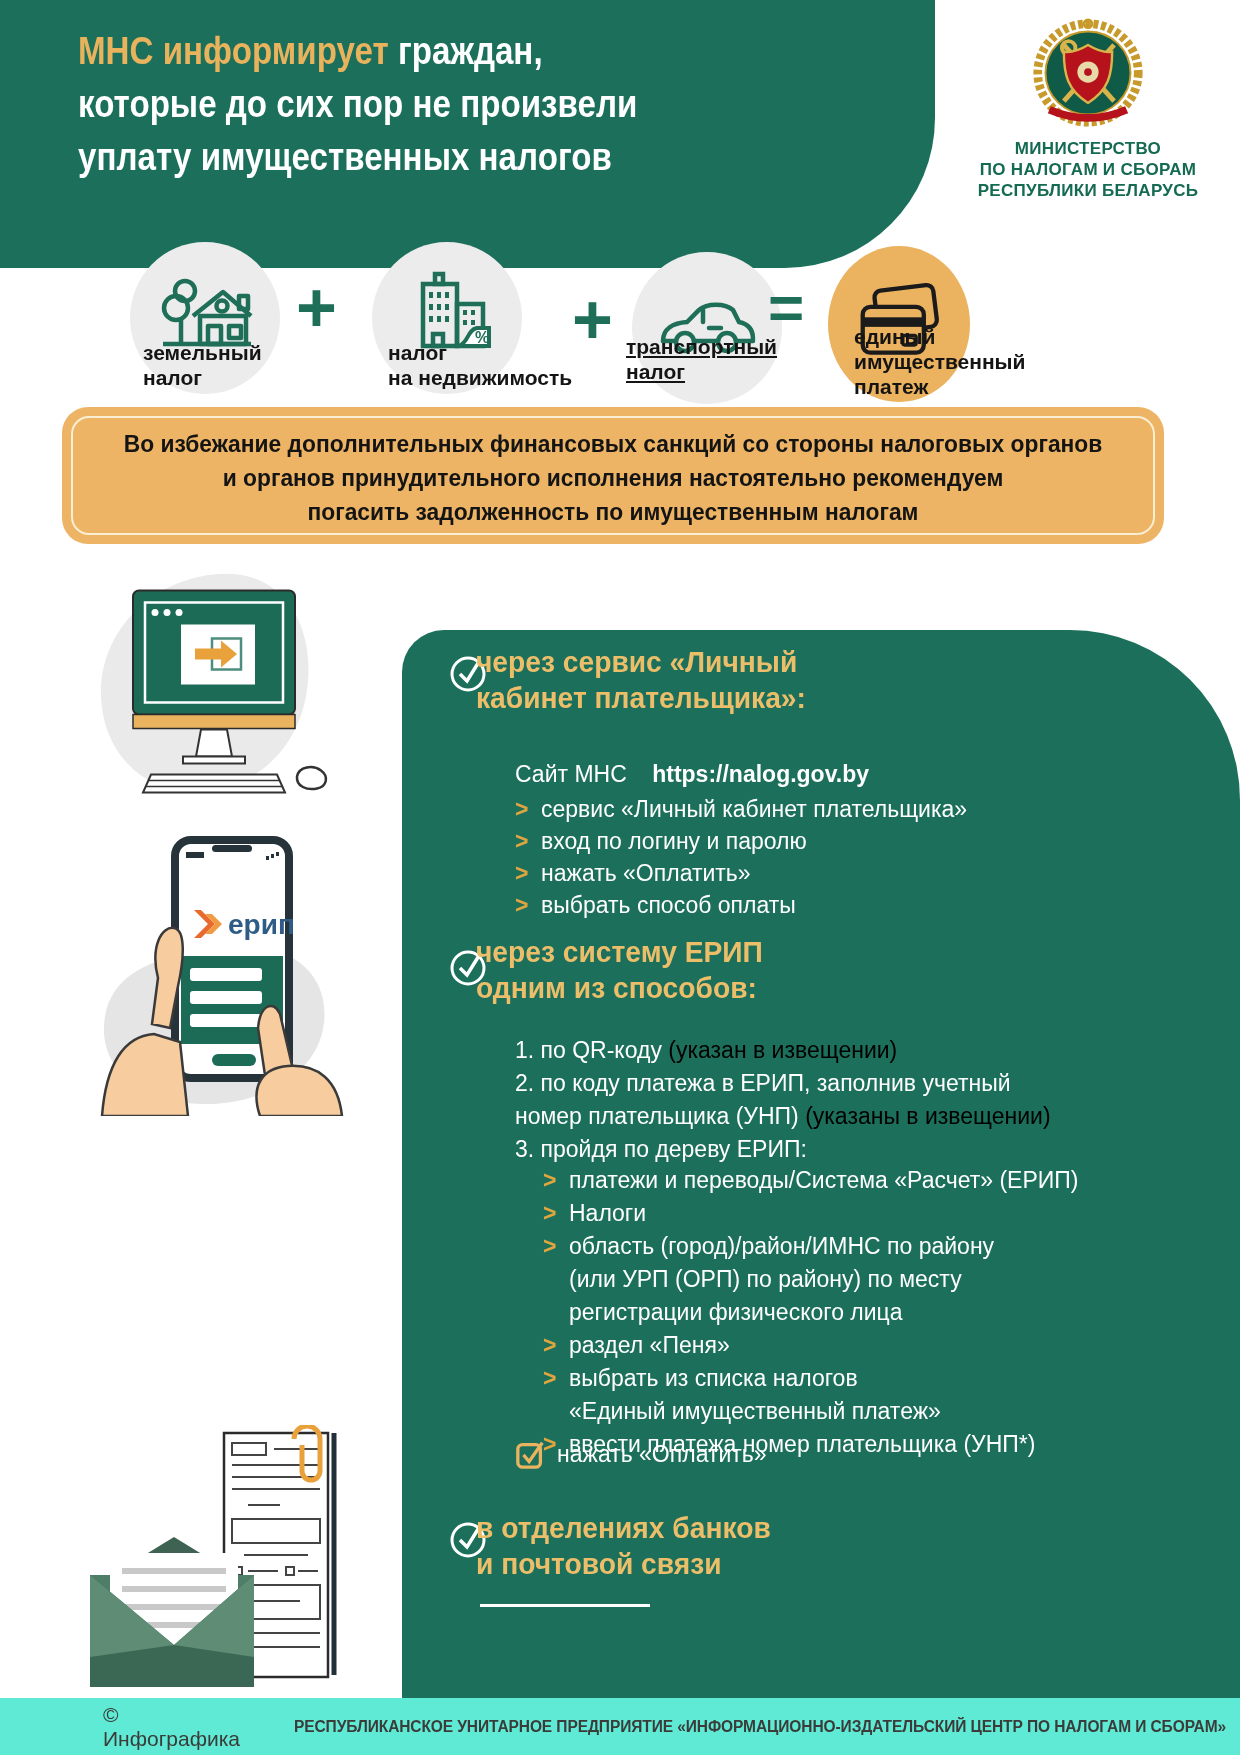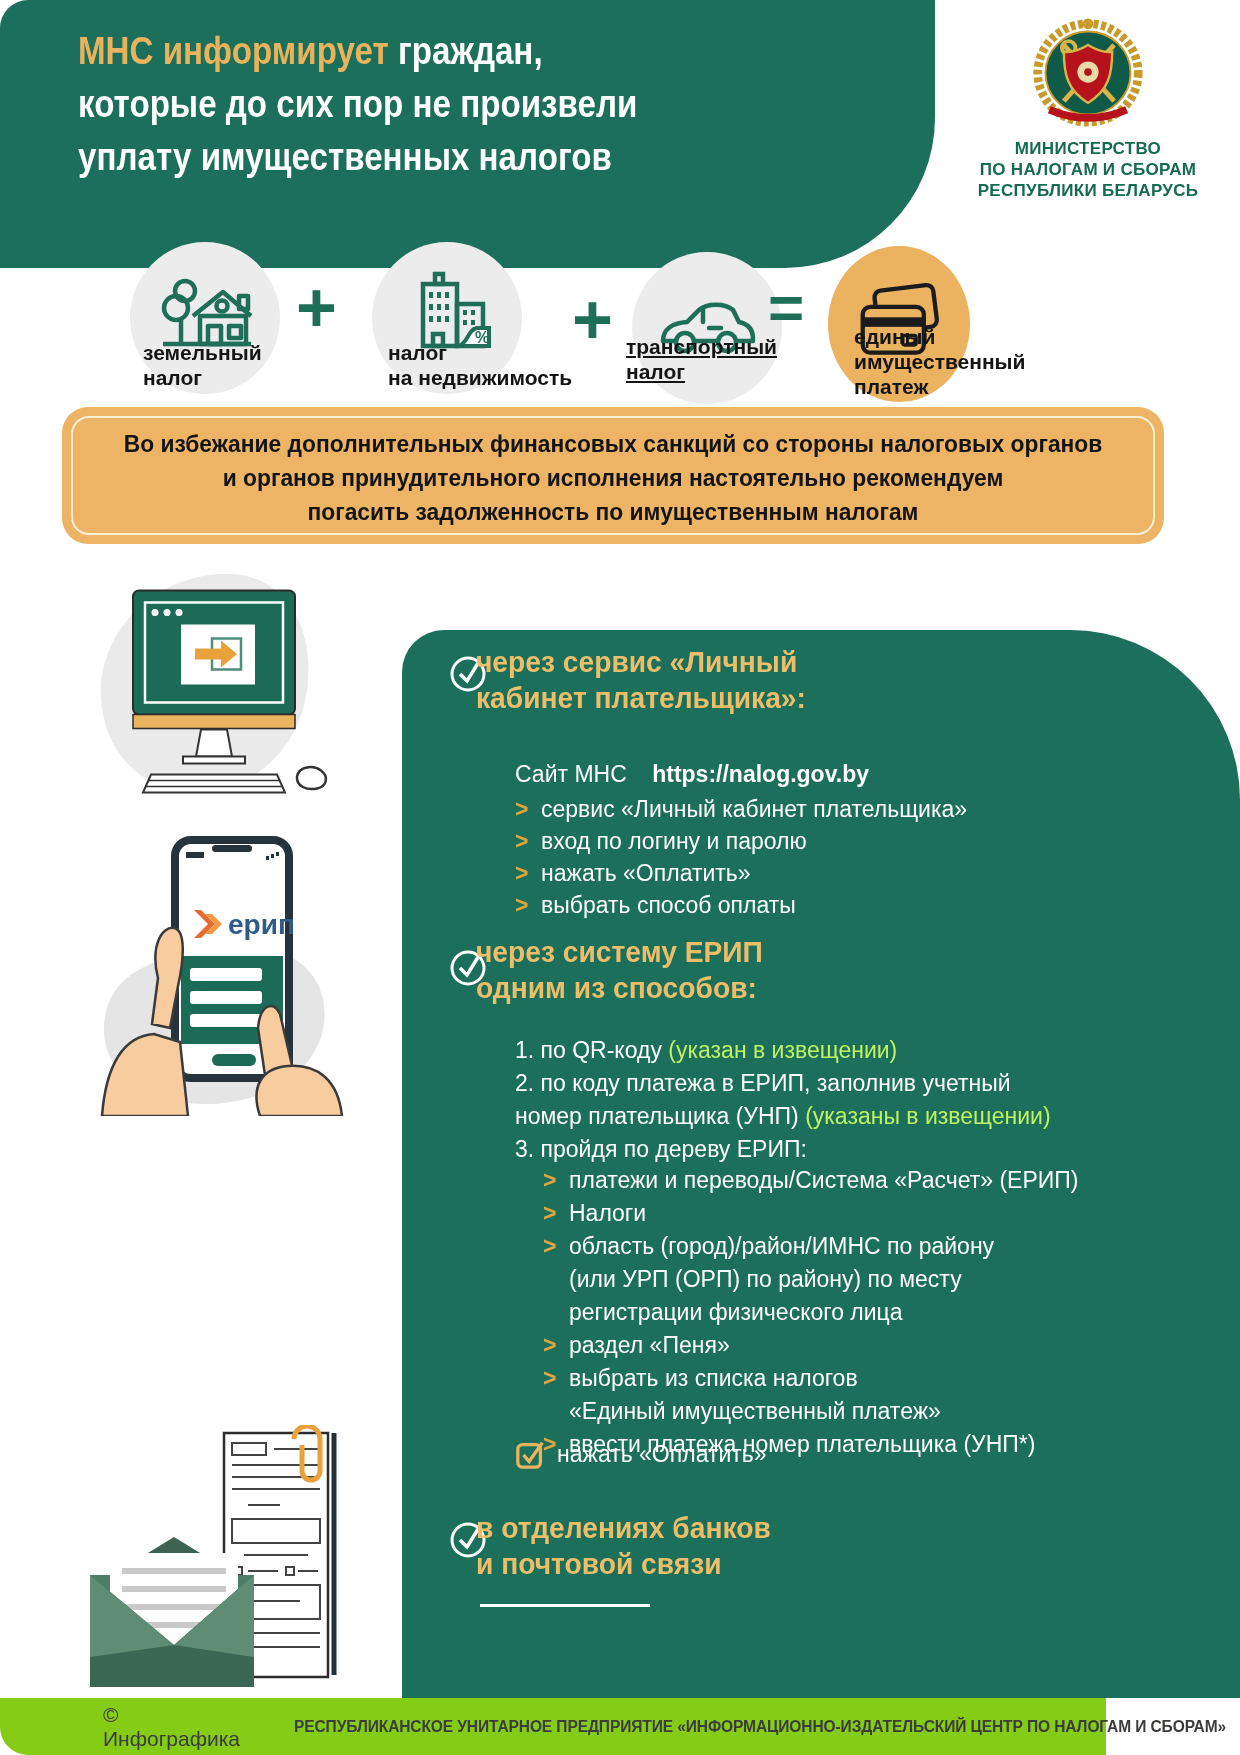--- a/index.html
+++ b/index.html
@@ -1,17 +1,17 @@
 <!DOCTYPE html>
 <html><head>
 <meta charset="utf-8">
 <style>
   html,body{margin:0;padding:0;background:#ffffff;}
   #page{position:relative;width:1240px;height:1755px;background:#ffffff;overflow:hidden;
-        font-family:"Liberation Sans", sans-serif;border-radius:28px;}
+        font-family:"Liberation Sans", sans-serif;}
   .pre{white-space:pre-line;}
 
   
   .header-block{position:absolute;left:0;top:0;width:935px;height:268px;
     background:#1C705B;border-radius:0 0 150px 0;}
   .header-title{position:absolute;left:78px;top:24px;font-weight:bold;font-size:39px;
     line-height:53px;color:#ffffff;transform:scaleX(.85);transform-origin:left top;white-space:nowrap;}
   .accent{color:#E9B25C;}
 
   .ministry{position:absolute;left:938px;top:16px;width:300px;text-align:center;}
@@ -45,33 +45,33 @@
   .illu{position:absolute;}
 
   
   .panel{position:absolute;left:402px;top:630px;width:838px;height:1068px;background:#1C705B;
     border-radius:42px 170px 0 0;color:#ffffff;}
   .sec-icon{position:absolute;width:42px;height:42px;}
   .sec-head{position:absolute;font-weight:bold;font-size:30px;line-height:36px;color:#EDBE6A;
     transform:scaleX(.94);transform-origin:left top;}
   .body-text{font-size:23px;line-height:32px;color:#ffffff;}
   .bold{font-weight:bold;margin-left:19px;}
-  .gold{color:#bef264;}
+  .gold{color:#000000;}
   .blist{position:absolute;margin:0;padding:0;list-style:none;}
   .blist li{display:flex;line-height:32px;font-size:23px;}
   .blist .chev{width:26px;color:#DFA53F;font-weight:bold;flex:0 0 26px;}
   .blist2 li{line-height:33px;}
   .numbered div{line-height:33px;font-size:23px;}
   .cb-row{position:absolute;display:flex;align-items:center;gap:10px;font-size:23px;}
   .divider{position:absolute;left:78px;top:974px;width:170px;height:0;border-top:3px solid #ffffff;}
   .footnote{position:absolute;left:24px;top:988px;width:744px;text-align:center;font-style:italic;
     font-size:19.5px;line-height:26px;color:#ffffff;}
 
   
-  .footer{position:absolute;left:0;top:1698px;width:1106px;height:57px;background:#84cc16;
+  .footer{position:absolute;left:0;top:1698px;width:1240px;height:57px;background:#5eead4;
     display:flex;align-items:center;}
   .copyright{margin-left:103px;font-size:21px;color:#3B3B3A;}
   .footer-logo{margin-left:40px;}
   .publisher{margin-left:14px;font-size:16px;font-weight:bold;color:#3B3B3A;letter-spacing:-.1px;
     transform:scaleX(.97);transform-origin:left center;white-space:nowrap;}
 </style>
 </head>
 <body>
 
 <div id="page">

